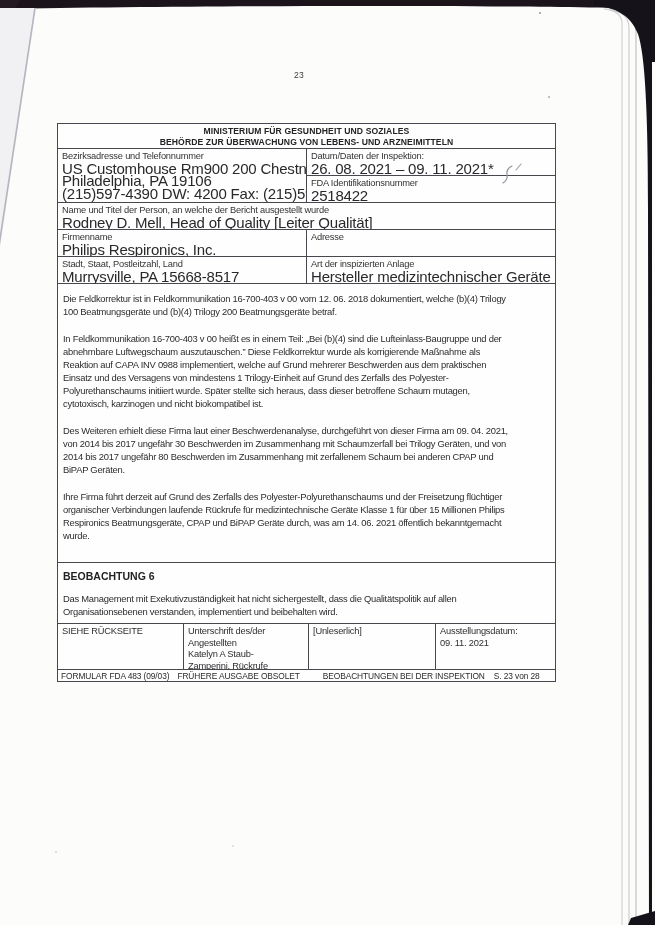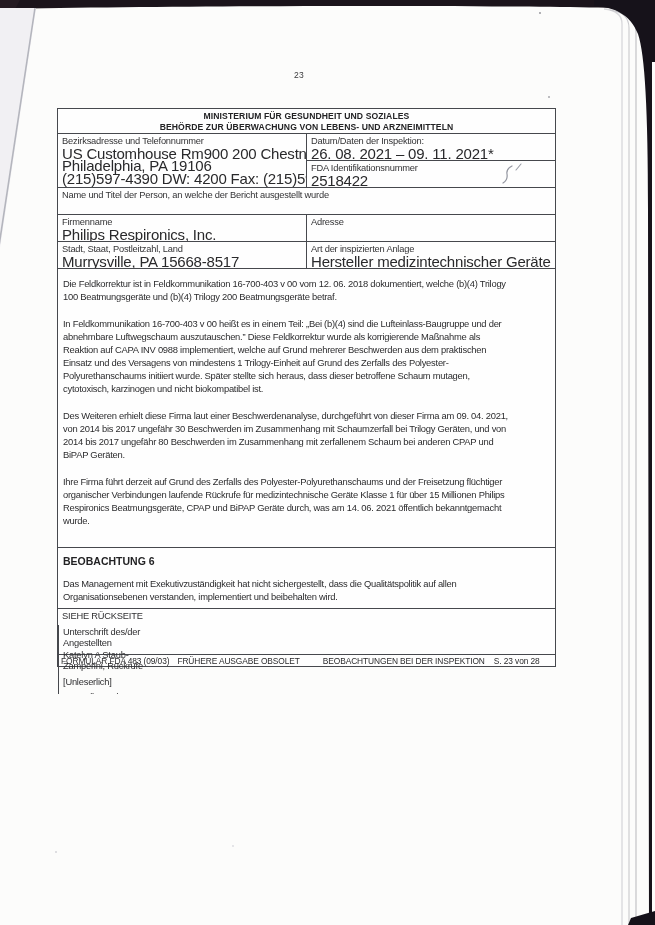--- a/index.html
+++ b/index.html
@@ -8,21 +8,21 @@
     background:#fcfcfb;
     font-family:"Liberation Sans", sans-serif;
     color:#2e2e30;
   }
   .page-number{
     position:absolute;left:294px;top:70px;
     font-size:8.5px;color:#3a3a3c;letter-spacing:0.3px;
   }
   
   .doc-table{
-    position:absolute;left:57px;top:108px;width:499px;height:559px;
+    position:absolute;left:57px;top:123px;width:499px;height:559px;
     border:1px solid #46484d;background:#fefefe;
     box-sizing:border-box;
     font-size:9.5px;letter-spacing:-0.2px;line-height:12.5px;
   }
   .row{display:flex;border-top:1px solid #46484d;box-sizing:border-box;}
   .row.first{border-top:none;}
   .cell{padding:1px 4px;box-sizing:border-box;overflow:hidden;}
   .cell + .cell{border-left:1px solid #46484d;}
   .hdr-cell{width:100%;text-align:center;padding:2px 0 1px 0;}
   .hdr-line{font-weight:bold;font-size:8.6px;letter-spacing:0.1px;line-height:10.5px;color:#232325;}
@@ -34,21 +34,21 @@
   .h27{height:27px;}
   .subcell{padding:1px 4px;overflow:hidden;box-sizing:border-box;}
   .subcell.bordered{border-top:1px solid #46484d;}
   .w-left{width:248px;flex:none;}
   .w-right{flex:1;padding:0;}
   .body-cell{height:278px;padding:8px 5px 0 5px;}
   .para{white-space:pre;font-size:9.4px;letter-spacing:-0.25px;line-height:13px;margin:0 0 14px 0;color:#2c2c2e;}
   .obs-cell{height:60px;padding:7px 5px 0 5px;}
   .obs-heading{font-weight:bold;font-size:10.5px;letter-spacing:0;color:#222224;}
   .obs-text{white-space:pre;font-size:9.4px;letter-spacing:-0.25px;line-height:13px;margin-top:9px;color:#2c2c2e;}
-  .sig-row{height:46px;flex-direction:column;}
+  .sig-row{height:46px;}
   .sig-cell{font-size:9.3px;line-height:11.5px;padding:2px 4px;}
   .sc1{width:125px;flex:none;}
   .sc2{width:125px;flex:none;}
   .sc3{width:127px;flex:none;}
   .sc4{flex:1;}
   .footer-row{height:14px;align-items:center;}
   .footer-cell{display:flex;width:100%;font-size:8.4px;letter-spacing:-0.1px;padding:1px 3px;white-space:nowrap;color:#2a2a2c;}
   .f-edition{margin-left:8px;}
   .f-title{margin-left:23px;}
   .f-page{margin-left:9px;}
@@ -84,20 +84,21 @@
       <div class="subcell bordered" style="height:27px;">
         <div class="lbl">FDA Identifikationsnummer</div>
         <div class="val">2518422</div>
       </div>
     </div>
   </div>
 
   <div class="row h27">
     <div class="cell" style="width:100%;">
       <div class="lbl">Name und Titel der Person, an welche der Bericht ausgestellt wurde</div>
+      <div class="val">Rodney D. Mell, Head of Quality [Leiter Qualität]</div>
     </div>
   </div>
 
   <div class="row h27">
     <div class="cell w-left">
       <div class="lbl">Firmenname</div>
       <div class="val">Philips Respironics, Inc.</div>
     </div>
     <div class="cell" style="flex:1;">
       <div class="lbl">Adresse</div>

